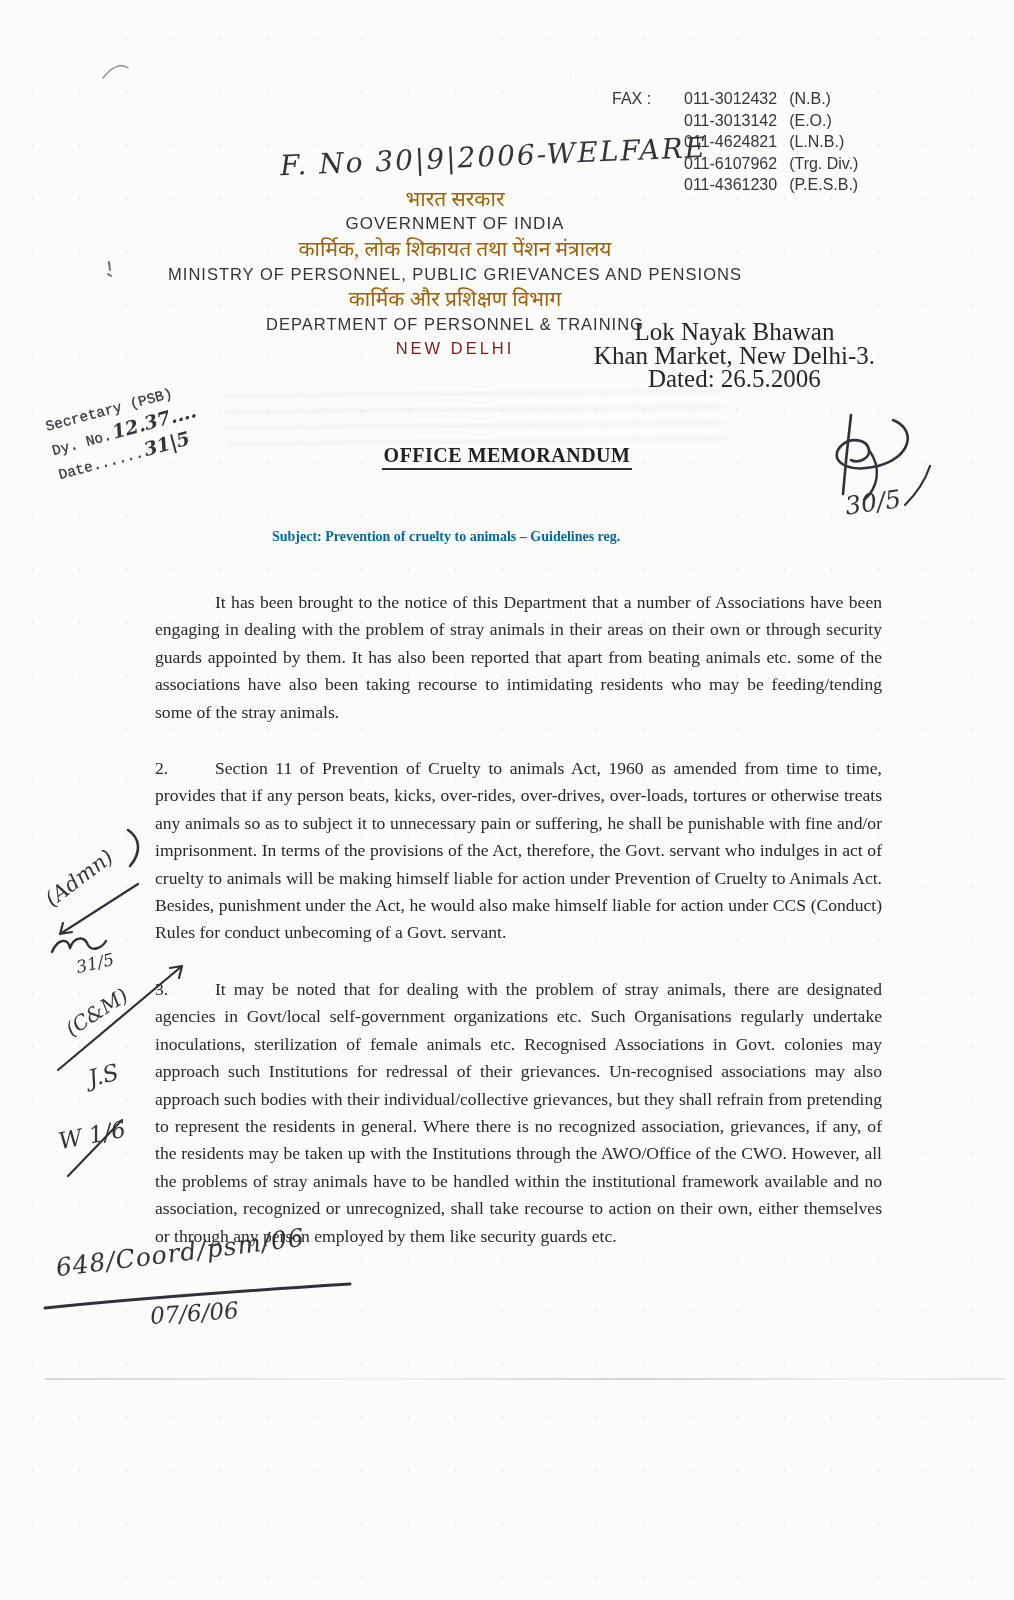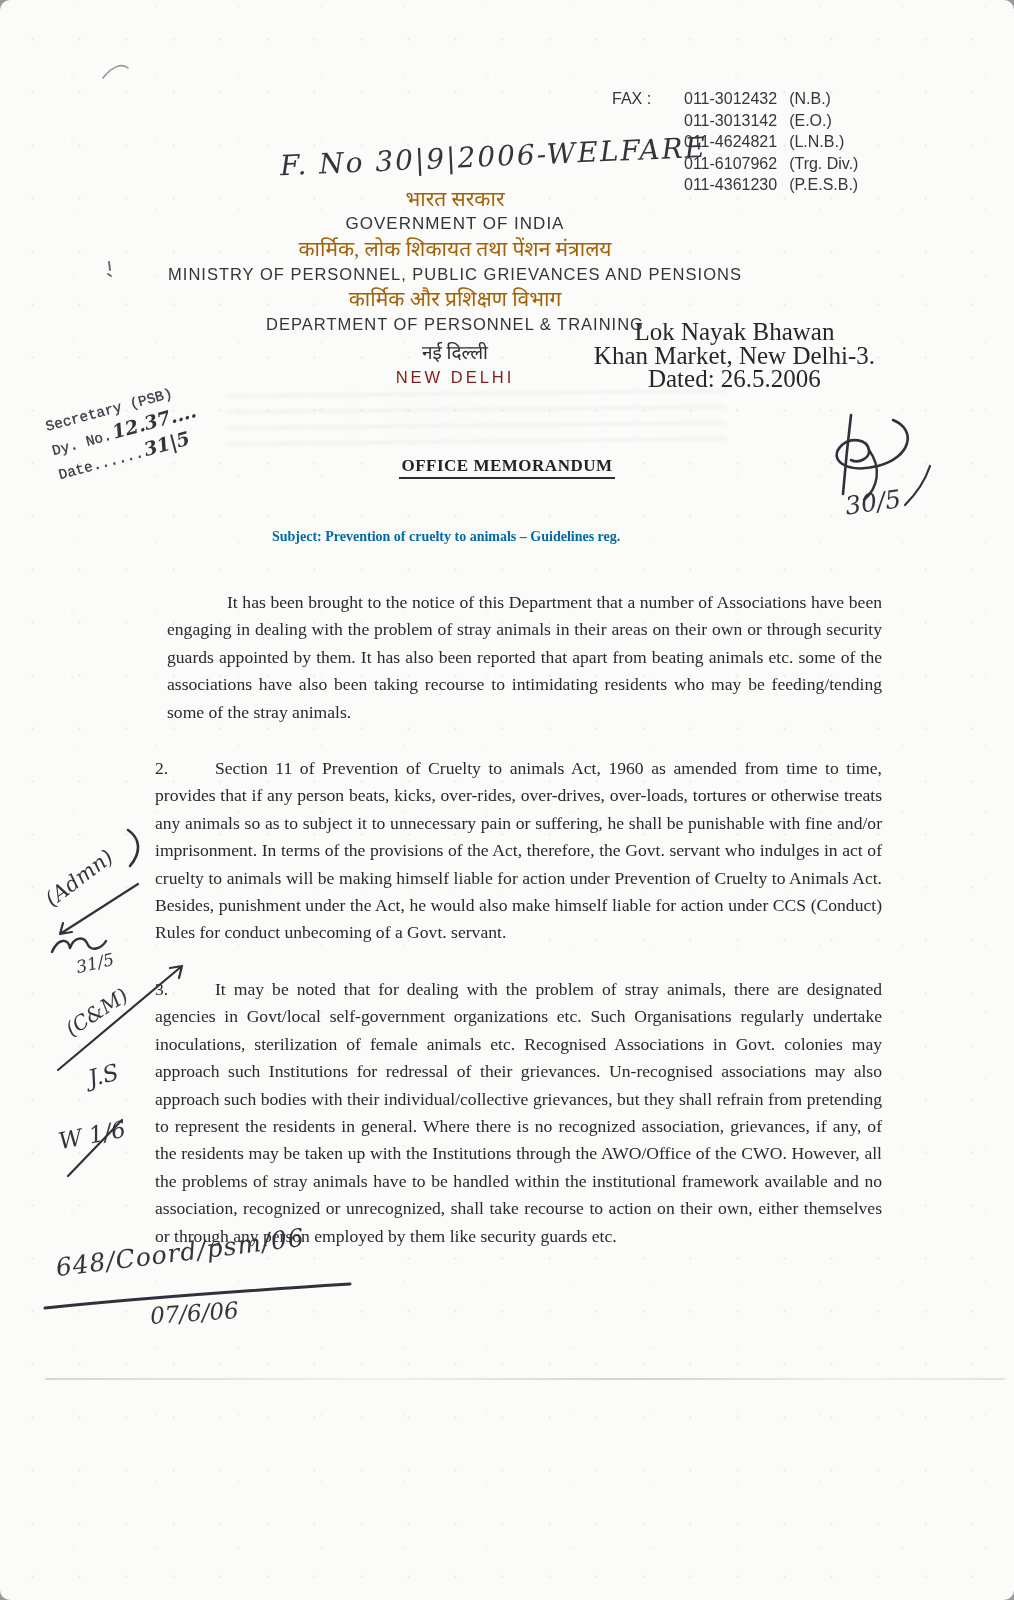--- a/index.html
+++ b/index.html
@@ -1,20 +1,20 @@
 <!DOCTYPE html>
 <html><head>
 <meta charset="utf-8">
 <title>Office Memorandum — Scanned Document</title>
 <style>
   html,body{margin:0;padding:0;background:#9a9a9a;}
   .page{
     position:relative;width:1014px;height:1600px;margin:0 auto;
     background:#fbfbfa;overflow:hidden;
-    font-family:"Liberation Serif","DejaVu Serif",serif;color:#2c2c31;border-radius:10px;
+    font-family:"Liberation Serif","DejaVu Serif",serif;color:#2c2c31;
   }
   .speckle{
     position:absolute;inset:0;pointer-events:none;
     background-image:
       radial-gradient(rgba(60,60,70,.07) 1px, transparent 1.3px),
       radial-gradient(rgba(60,60,70,.05) 1px, transparent 1.5px);
     background-size:47px 53px, 83px 67px;
     background-position:9px 13px, 31px 41px;
   }
   
@@ -47,30 +47,30 @@
          text-shadow:0 0 .7px rgba(40,40,55,.8);white-space:nowrap;}
   .stamp .hw{font-size:19px;font-weight:bold;text-shadow:none;}
   .stamp-row{display:flex;align-items:baseline;gap:2px;}
   
   .ghost{position:absolute;left:226px;top:392px;width:500px;height:54px;
          background:repeating-linear-gradient(180deg,
             rgba(95,95,110,.12) 0 3px, transparent 3px 16px);
          filter:blur(1.6px);opacity:.5;transform:rotate(-.6deg);pointer-events:none;}
   
   .om-title-wrap{position:absolute;left:0;top:444px;width:1014px;text-align:center;}
-  .om-title{display:inline-block;font-weight:bold;font-size:17px;letter-spacing:.5px;
-            border-bottom:2.5px solid #2c2c31;padding:0 2px 1px 2px;color:#212126;margin-top:12px;}
+  .om-title{display:inline-block;font-weight:bold;font-size:20px;letter-spacing:.5px;
+            border-bottom:2.5px solid #2c2c31;padding:0 2px 1px 2px;color:#212126;}
   
   .subject{position:absolute;left:272px;top:529px;font-weight:bold;
            font-size:14px;color:#0369a1;}
   
   .body-text{position:absolute;left:155px;top:589px;width:727px;
              font-size:17.6px;line-height:27.4px;text-align:justify;color:#28282d;}
   .body-text p{margin:0 0 29px 0;}
-  .body-text p.indent{text-indent:60px;margin-left:12px;}
+  .body-text p.indent{text-indent:60px;}
   .pnum{display:inline-block;width:60px;text-indent:0;}
   
   .mn{position:absolute;white-space:nowrap;}
   .mn-admn{left:40px;top:866px;transform:rotate(-37deg);font-size:21px;}
   .mn-315{left:76px;top:953px;transform:rotate(-13deg);font-size:17px;}
   .mn-cm{left:62px;top:1000px;transform:rotate(-33deg);font-size:20px;}
   .mn-js{left:88px;top:1062px;transform:rotate(-14deg);font-size:23px;}
   .mn-w16{left:58px;top:1122px;transform:rotate(-11deg);font-size:23px;}
   .ann-file{left:55px;top:1238px;transform:rotate(-7deg);font-size:25px;letter-spacing:1px;}
   .ann-date{left:150px;top:1300px;transform:rotate(-4deg);font-size:23px;}
@@ -116,21 +116,20 @@
 
   <div class="fno hw">F. No 30|9|2006-WELFARE</div>
 
   <div class="letterhead">
     <div class="lh-hi">भारत सरकार</div>
     <div class="lh-en">GOVERNMENT OF INDIA</div>
     <div class="lh-hi">कार्मिक, लोक शिकायत तथा पेंशन मंत्रालय</div>
     <div class="lh-en small">MINISTRY OF PERSONNEL, PUBLIC GRIEVANCES AND PENSIONS</div>
     <div class="lh-hi">कार्मिक और प्रशिक्षण विभाग</div>
     <div class="lh-en small">DEPARTMENT OF PERSONNEL &amp; TRAINING</div>
-    <div class="lh-city-hi">नई दिल्ली</div>
     <div class="lh-city-en">NEW DELHI</div>
   </div>
 
   <div class="address">
     <div>Lok Nayak Bhawan</div>
     <div>Khan Market, New Delhi-3.</div>
     <div>Dated: 26.5.2006</div>
   </div>
 
   <div class="stamp">

